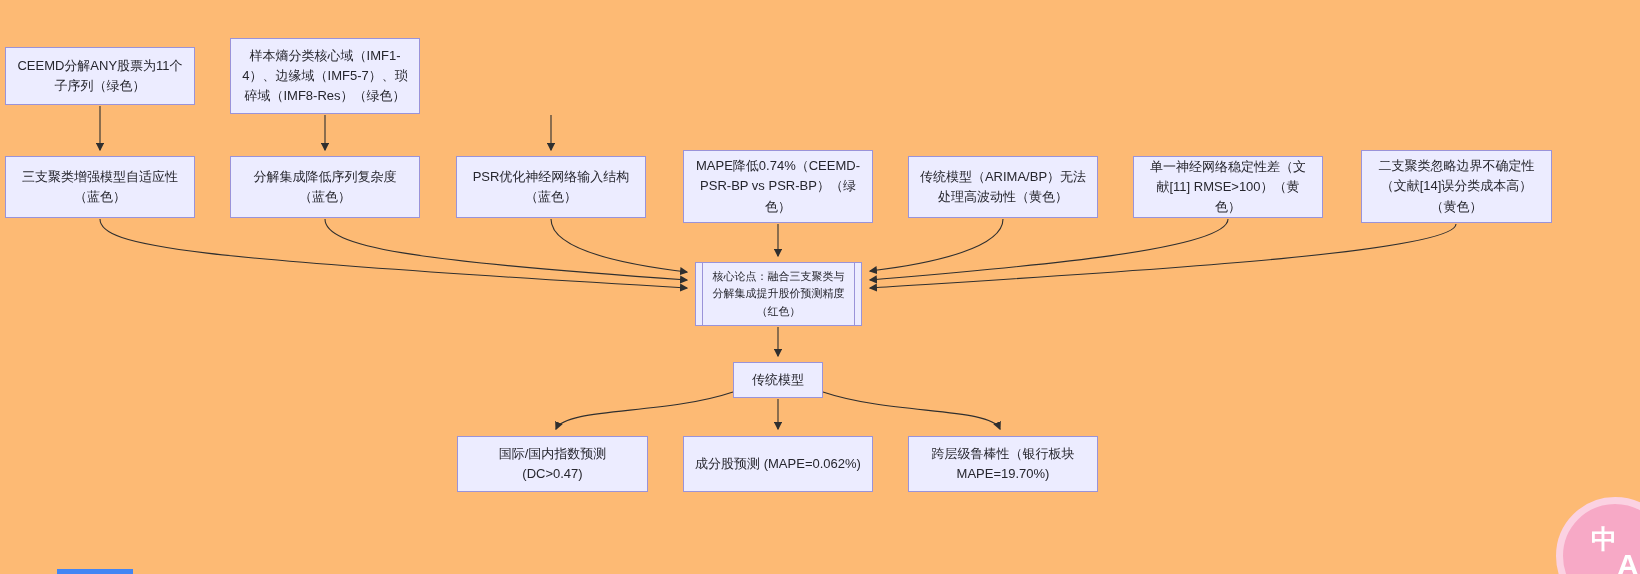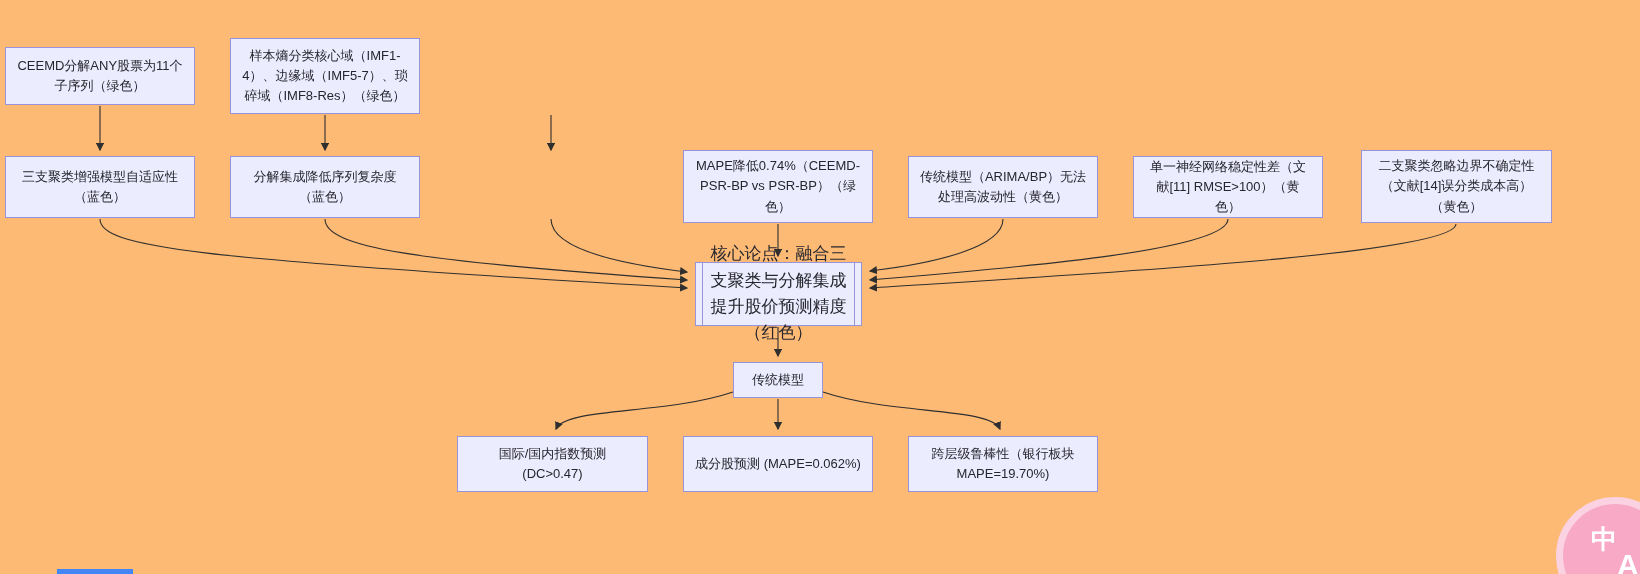--- a/index.html
+++ b/index.html
@@ -56,26 +56,27 @@
       <path d="M778,399 L778,429" marker-end="url(#arrow)"></path>
       <path d="M823,392 C891,415 990,407 1000,429" marker-end="url(#arrow)"></path>
     </g>
   </svg>
 
   <div class="node" style="left:5px;top:47px;width:190px;height:58px">CEEMD分解ANY股票为11个子序列（绿色）</div>
   <div class="node" style="left:230px;top:38px;width:190px;height:76px">样本熵分类核心域（IMF1-4）、边缘域（IMF5-7）、琐碎域（IMF8-Res）（绿色）</div>
 
   <div class="node" style="left:5px;top:156px;width:190px;height:62px">三支聚类增强模型自适应性（蓝色）</div>
   <div class="node" style="left:230px;top:156px;width:190px;height:62px">分解集成降低序列复杂度（蓝色）</div>
+  <div class="node" style="left:456px;top:156px;width:190px;height:62px">PSR优化神经网络输入结构（蓝色）</div>
   <div class="node" style="left:683px;top:150px;width:190px;height:73px">MAPE降低0.74%（CEEMD-PSR-BP vs PSR-BP）（绿色）</div>
   <div class="node" style="left:908px;top:156px;width:190px;height:62px">传统模型（ARIMA/BP）无法处理高波动性（黄色）</div>
   <div class="node" style="left:1133px;top:156px;width:190px;height:62px">单一神经网络稳定性差（文献[11] RMSE&gt;100）（黄色）</div>
   <div class="node" style="left:1361px;top:150px;width:191px;height:73px">二支聚类忽略边界不确定性（文献[14]误分类成本高）（黄色）</div>
 
-  <div class="node subroutine" style="left:695px;top:262px;width:167px;height:64px;font-size:17px">核心论点：融合三支聚类与分解集成提升股价预测精度（红色）</div>
+  <div class="node subroutine" style="left:695px;top:262px;width:167px;height:64px;font-size:11px">核心论点：融合三支聚类与分解集成提升股价预测精度（红色）</div>
 
   <div class="node" style="left:733px;top:362px;width:90px;height:36px">传统模型</div>
 
   <div class="node" style="left:457px;top:436px;width:191px;height:56px">国际/国内指数预测 (DC&gt;0.47)</div>
   <div class="node" style="left:683px;top:436px;width:190px;height:56px">成分股预测 (MAPE=0.062%)</div>
   <div class="node" style="left:908px;top:436px;width:190px;height:56px">跨层级鲁棒性（银行板块 MAPE=19.70%)</div>
 
   <div class="blue-strip"></div>
 
   <div class="translate-btn">

